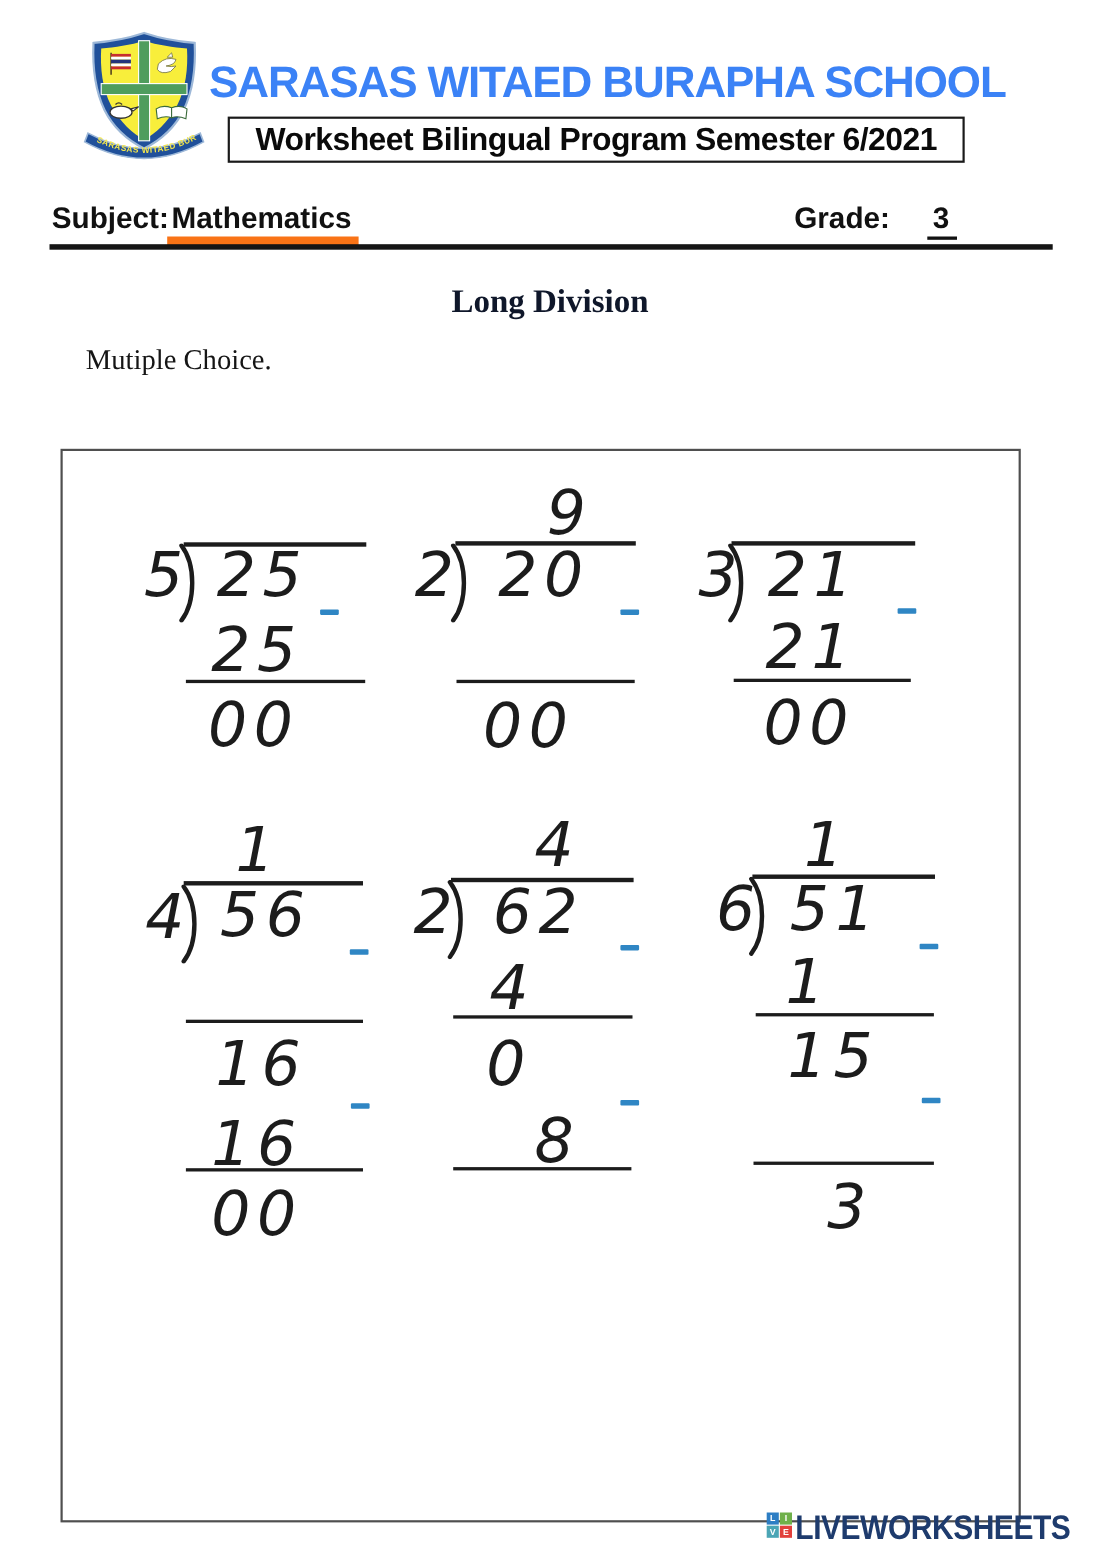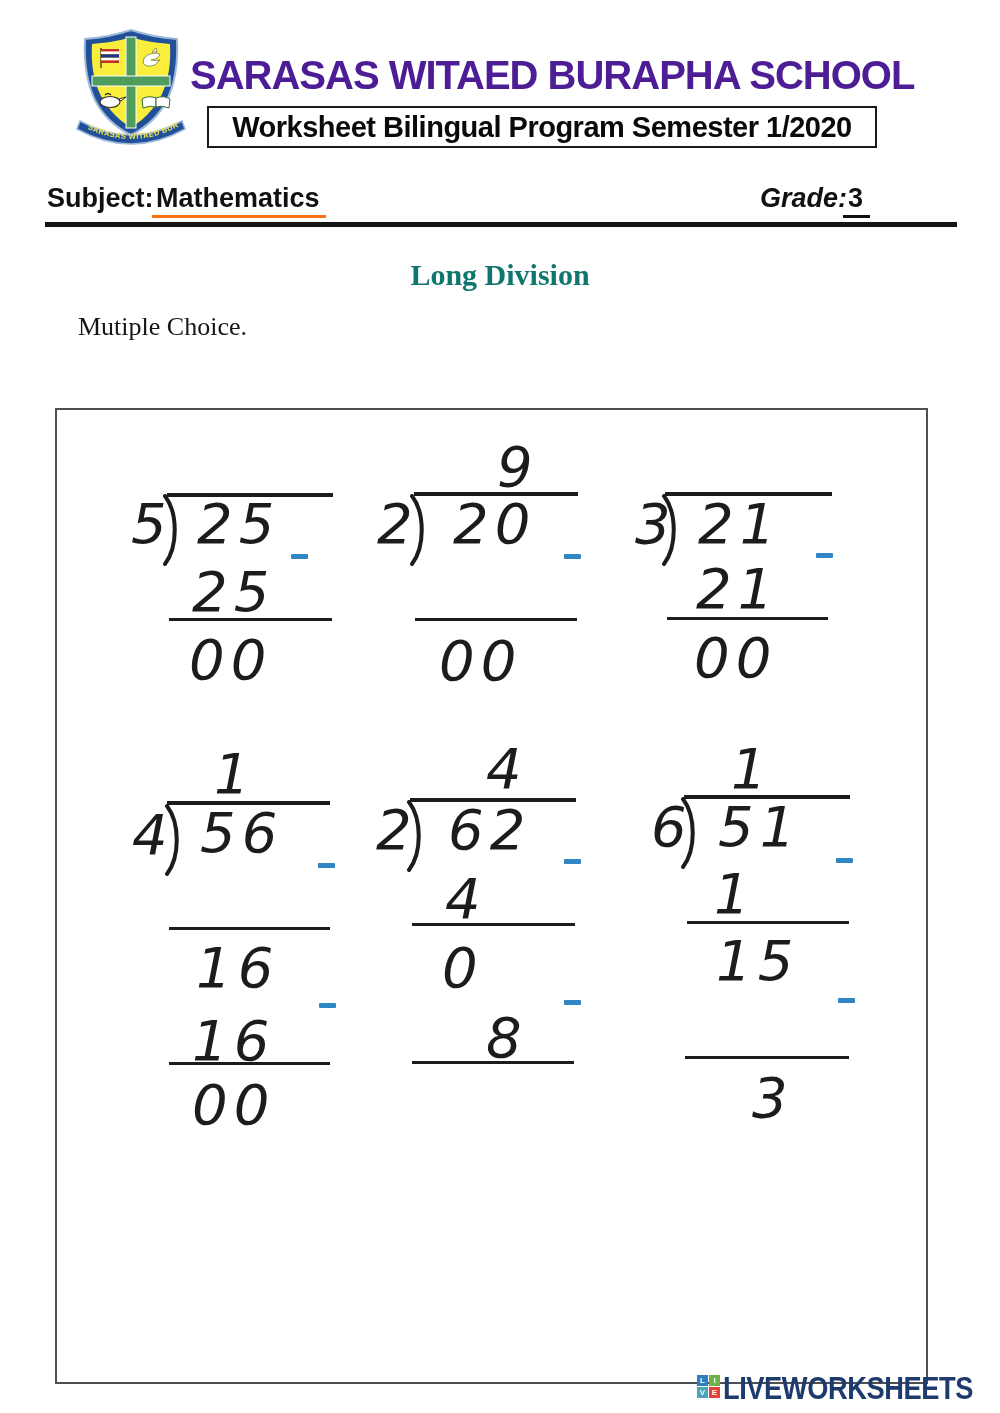--- a/index.html
+++ b/index.html
@@ -1,32 +1,32 @@
 <!DOCTYPE html>
 <html><head>
 <meta charset="utf-8">
 <style>
   html,body{margin:0;padding:0;background:#fff;}
   .sheet{position:relative;width:1000px;height:1413px;background:#ffffff;overflow:hidden;
          font-family:"Liberation Sans",sans-serif;color:#111;}
   .abs{position:absolute;}
   
   .school-name{position:absolute;left:190px;top:53px;width:700px;text-align:center;
-    font-weight:bold;font-size:40px;letter-spacing:-1px;color:#4c1d95;white-space:nowrap;}
+    font-weight:bold;font-size:40px;letter-spacing:-1px;color:#3b82f6;white-space:nowrap;}
   .subtitle-box{position:absolute;left:207px;top:106px;width:666px;height:38px;
     border:2px solid #1a1a1a;display:flex;align-items:center;justify-content:center;}
   .subtitle-box span{font-weight:bold;font-size:29px;letter-spacing:-0.5px;color:#0a0a0a;white-space:nowrap;}
   .subject-row{position:absolute;left:0;top:183px;width:100%;height:34px;font-weight:bold;font-size:27px;}
   .subject-lbl{position:absolute;left:47px;top:0;}
-  .subject-val{position:absolute;left:152px;top:0;border-bottom:3px solid #f97316;padding:0 6px 1px 4px;}
-  .grade-lbl{position:absolute;left:760px;top:0;font-style:italic;}
+  .subject-val{position:absolute;left:152px;top:0;border-bottom:8px solid #f97316;padding:0 6px 1px 4px;}
+  .grade-lbl{position:absolute;left:722px;top:0;}
   .grade-val{position:absolute;left:843px;top:0;border-bottom:3px solid #111;padding:0 7px 1px 5px;}
   .rule-thick{position:absolute;left:45px;top:222px;width:912px;height:5px;background:#151515;}
   .ws-title{position:absolute;left:0;top:258px;width:1000px;text-align:center;
-    font-family:"Liberation Serif",serif;font-weight:bold;font-size:30px;color:#0f766e;}
+    font-family:"Liberation Serif",serif;font-weight:bold;font-size:30px;color:#0f172a;}
   .instr{position:absolute;font-family:"Liberation Serif",serif;font-size:26px;color:#151515;white-space:nowrap;}
   
   .problem-box{position:absolute;left:55px;top:408px;width:869px;height:972px;border:2px solid #4f4f4f;}
   .prob{position:absolute;left:0;top:0;width:100%;height:100%;}
   .num{position:absolute;font-family:"DejaVu Sans",sans-serif;font-style:italic;font-weight:400;
        font-size:56px;line-height:1;letter-spacing:6px;color:#1c1c1c;white-space:nowrap;}
   .bar{position:absolute;height:4px;background:#1c1c1c;}
   .bar.thin{height:3px;}
   .paren{position:absolute;}
   .dash{position:absolute;width:17px;height:5px;border-radius:1px;background:#2f86c4;cursor:pointer;}
@@ -77,21 +77,21 @@
     <path d="M8 95 q51 28 102 0 l3 8 q-54 30 -108 0 z" fill="#20509a" stroke="#9db8d8" stroke-width="1.5"></path>
     <path id="ribbonPath" d="M12 101 q47 24 94 0" fill="none"></path>
     <text font-size="7.5" fill="#f3e64b" font-family="Liberation Sans, sans-serif" font-weight="bold" letter-spacing="0.5">
       <textPath href="#ribbonPath" xlink:href="#ribbonPath" startOffset="4%">SARASAS WITAED BURAPHA</textPath>
     </text>
   </svg>
 
   <div class="school-name">SARASAS WITAED BURAPHA SCHOOL</div>
 
   <div class="subtitle-box">
-    <span>Worksheet Bilingual Program Semester 1/2020</span>
+    <span>Worksheet Bilingual Program Semester 6/2021</span>
   </div>
 
   <div class="subject-row">
     <span class="subject-lbl">Subject:</span>
     <span class="subject-val">Mathematics</span>
     <span class="grade-lbl">Grade:</span>
     <span class="grade-val">3</span>
   </div>
   <div class="rule-thick"></div>
 

